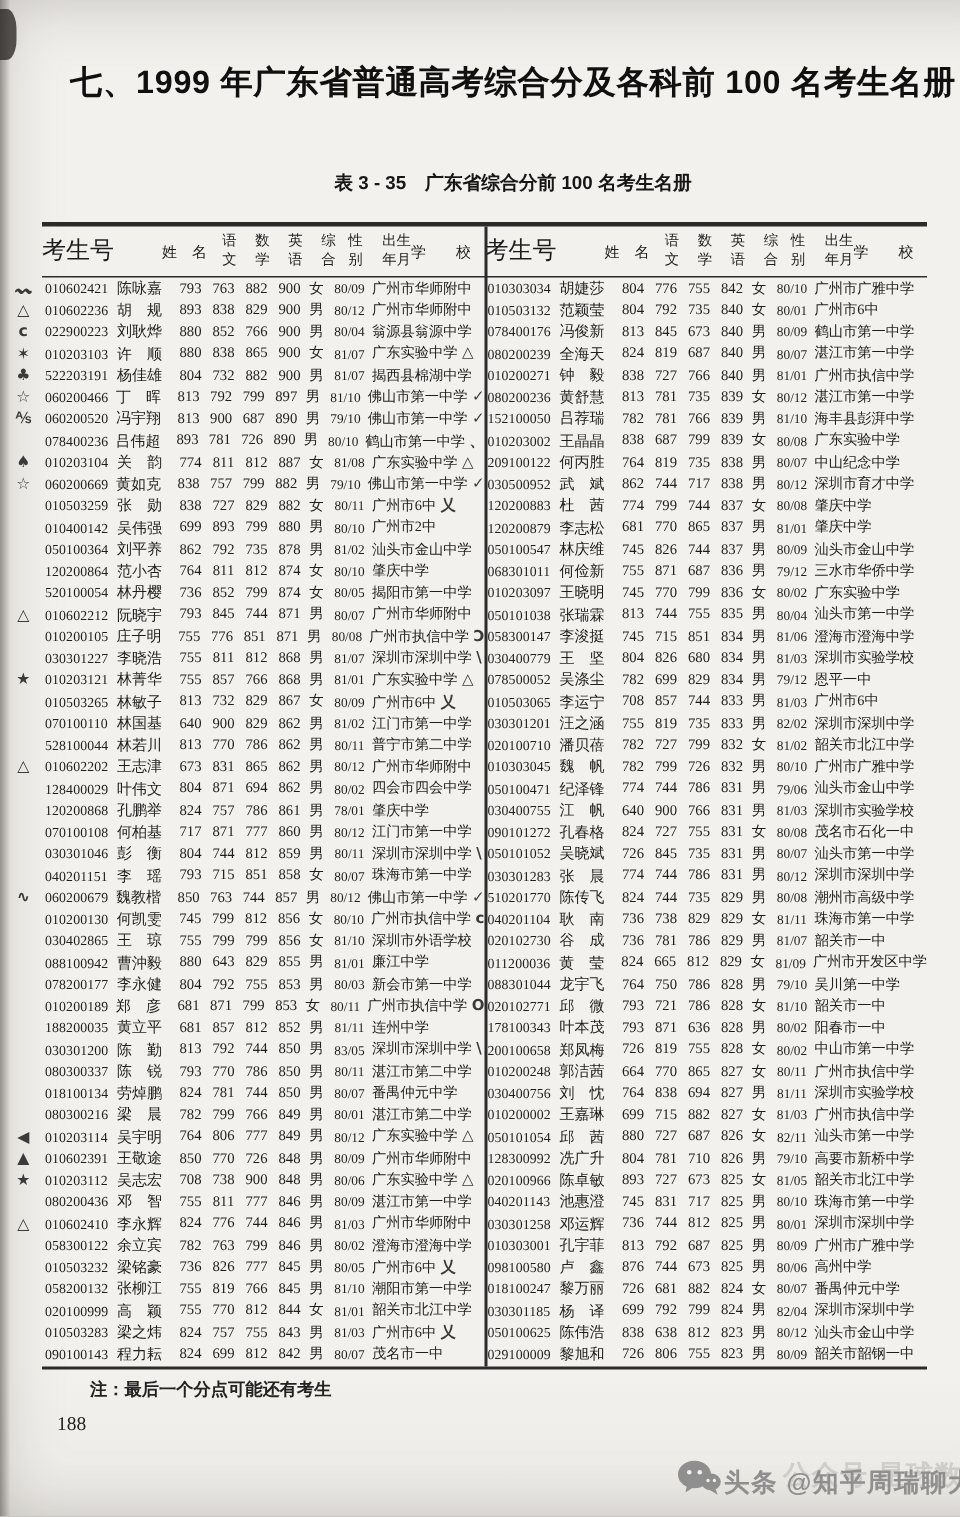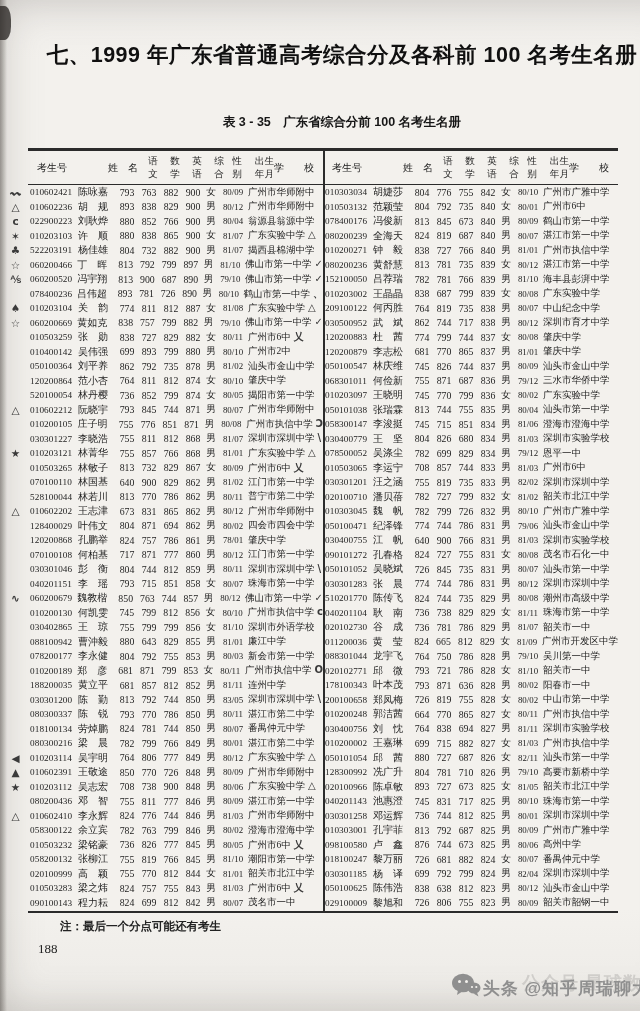--- a/index.html
+++ b/index.html
@@ -22,21 +22,21 @@
   .table-caption{position:absolute;top:114px;left:0;width:100%;text-align:center;
     font-family:"Liberation Sans","DejaVu Sans",sans-serif;font-weight:700;
     font-size:12.5px;color:#161616;}
   .grid{position:absolute;left:28px;top:148px;width:590px;height:760px;
     border-top:3px solid #2b2b2b;border-bottom:2px solid #2b2b2b;}
   .grid .vdivider{position:absolute;left:50%;top:0;width:2px;height:100%;background:#2b2b2b;}
   .thead{height:33px;border-bottom:1.5px solid #2b2b2b;display:flex;}
   .tbody{display:flex;height:725px;}
   .half{width:295px;display:flex;flex-direction:column;}
   .hhalf{width:295px;display:flex;align-items:center;}
-  .h-id{width:48px;text-align:center;font-size:10px;}
+  .h-id{width:48px;text-align:center;font-size:16px;}
   .h-name{width:38px;text-align:center;font-size:10px;white-space:pre;margin-left:28px;}
   .h-s{width:22px;text-align:center;font-size:9.6px;line-height:1.35;}
   .h-sex{width:14px;text-align:center;font-size:9.6px;line-height:1.35;}
   .h-dob{width:30px;text-align:right;font-size:9.6px;line-height:1.35;}
   .h-school{flex:1;text-align:left;font-size:10px;white-space:pre;}
   .row{flex:1;display:flex;align-items:center;position:relative;}
   .c-id{width:48px;font-size:9.2px;letter-spacing:.1px;padding-left:2px;}
   .c-name{width:38px;font-size:10px;white-space:pre;}
   .c-s{width:22px;text-align:center;font-size:9.8px;}
   .c-sex{width:14px;text-align:center;font-size:9.6px;}

